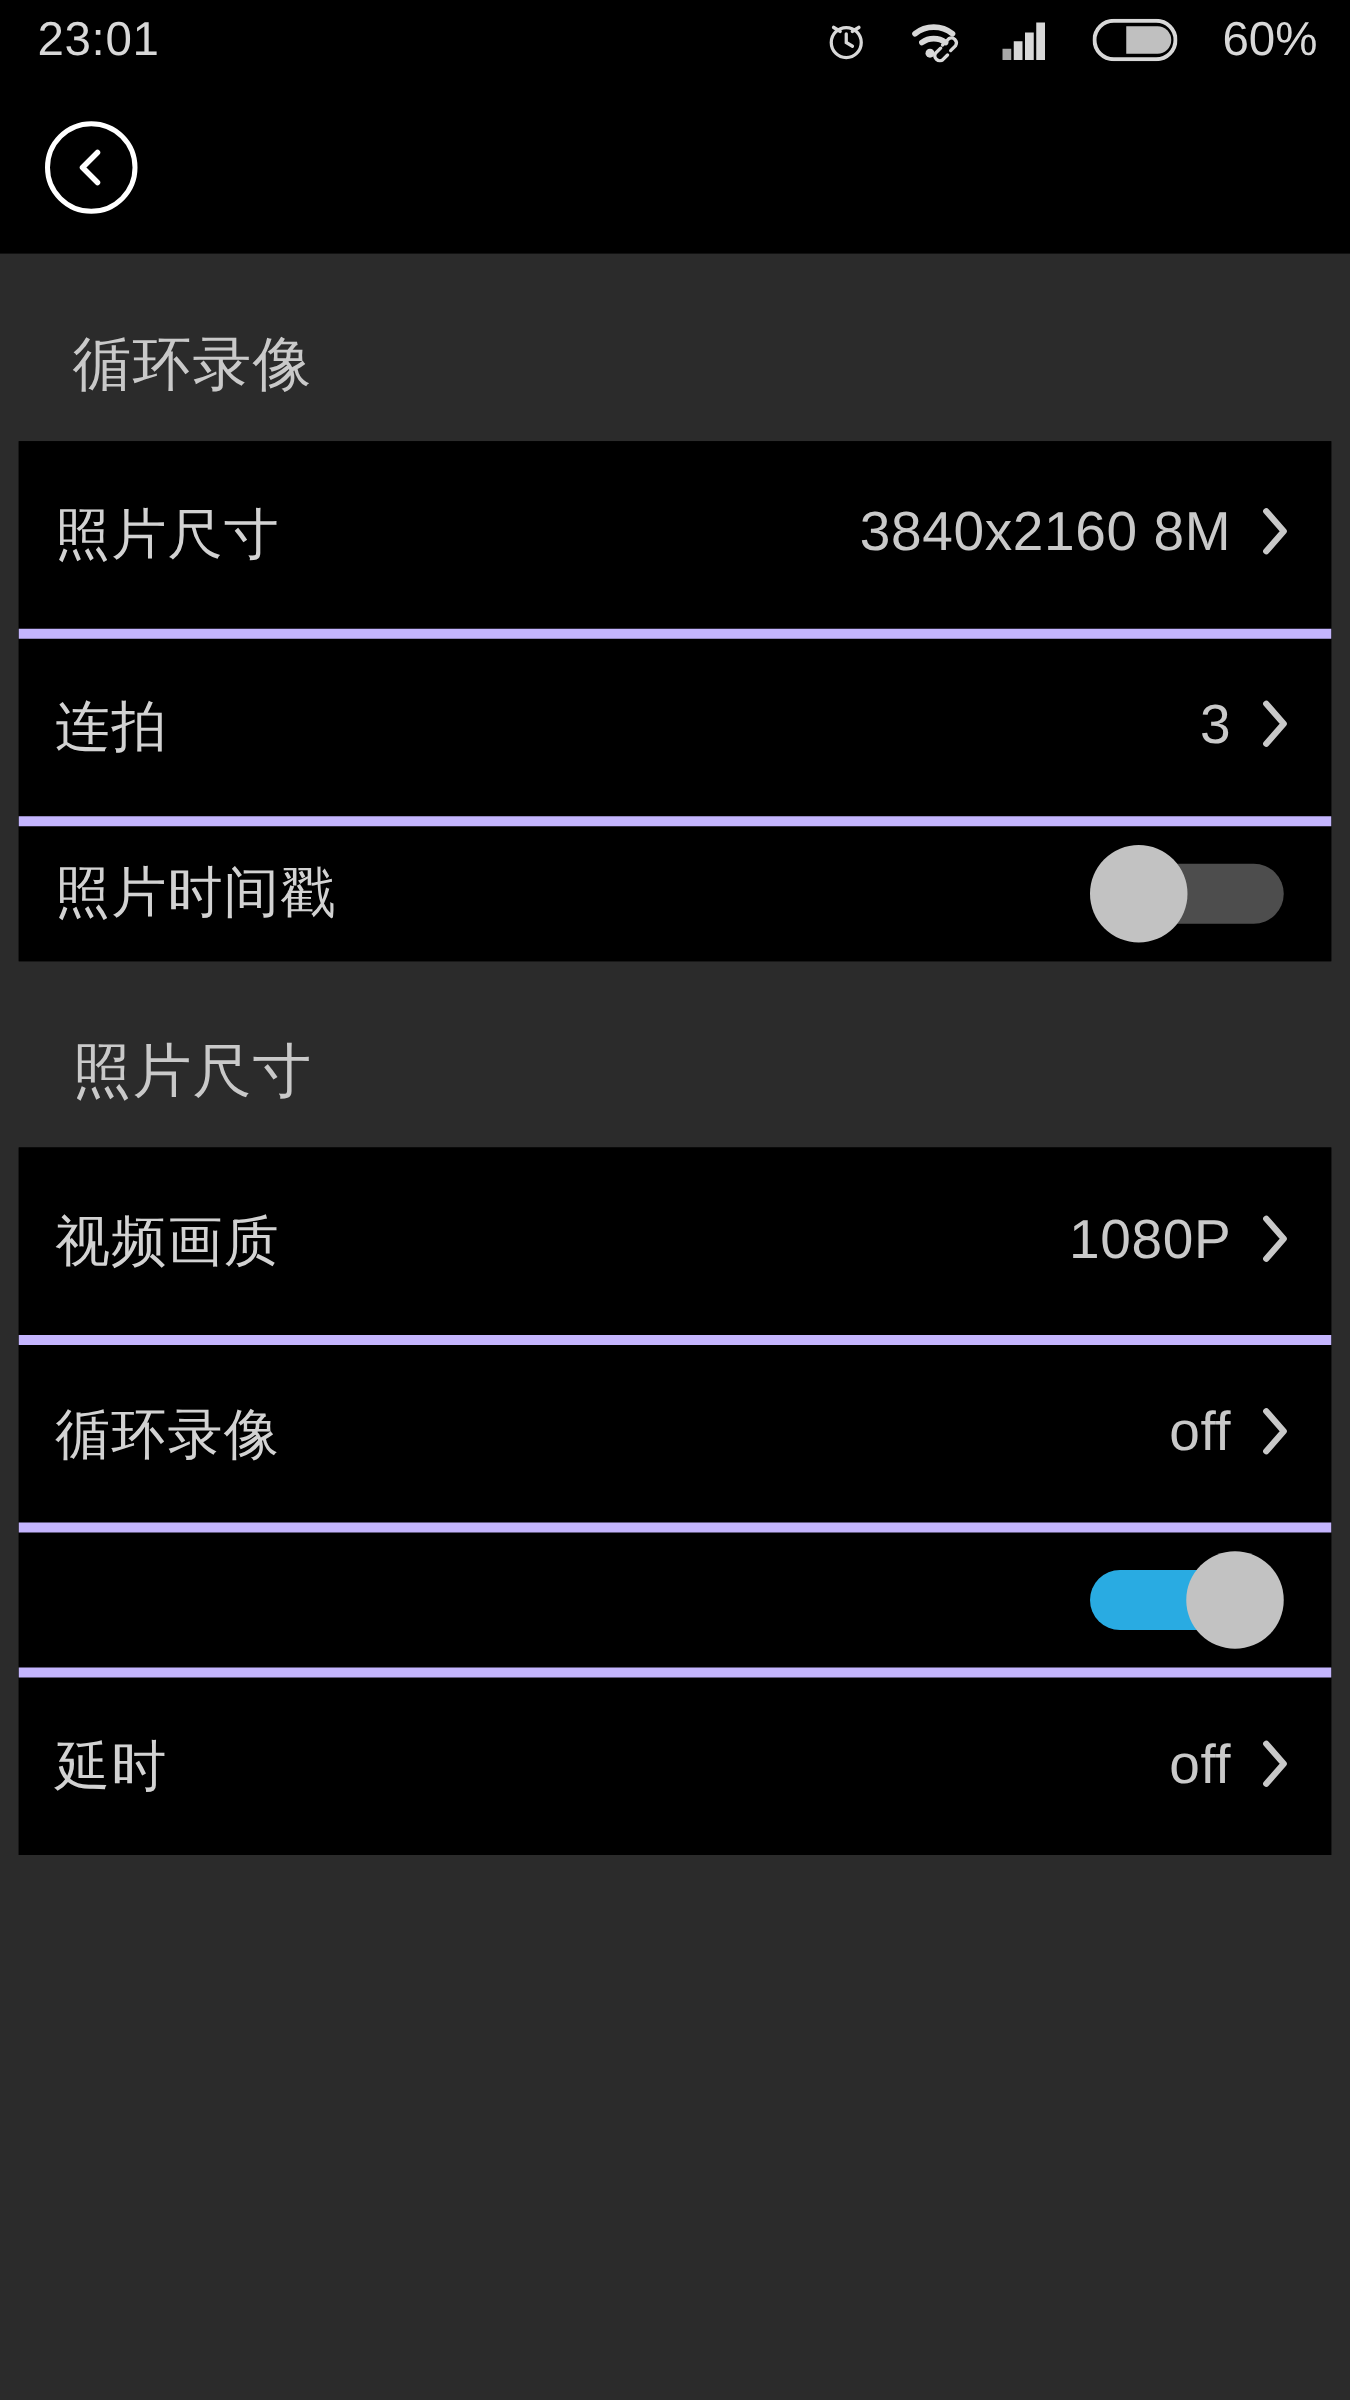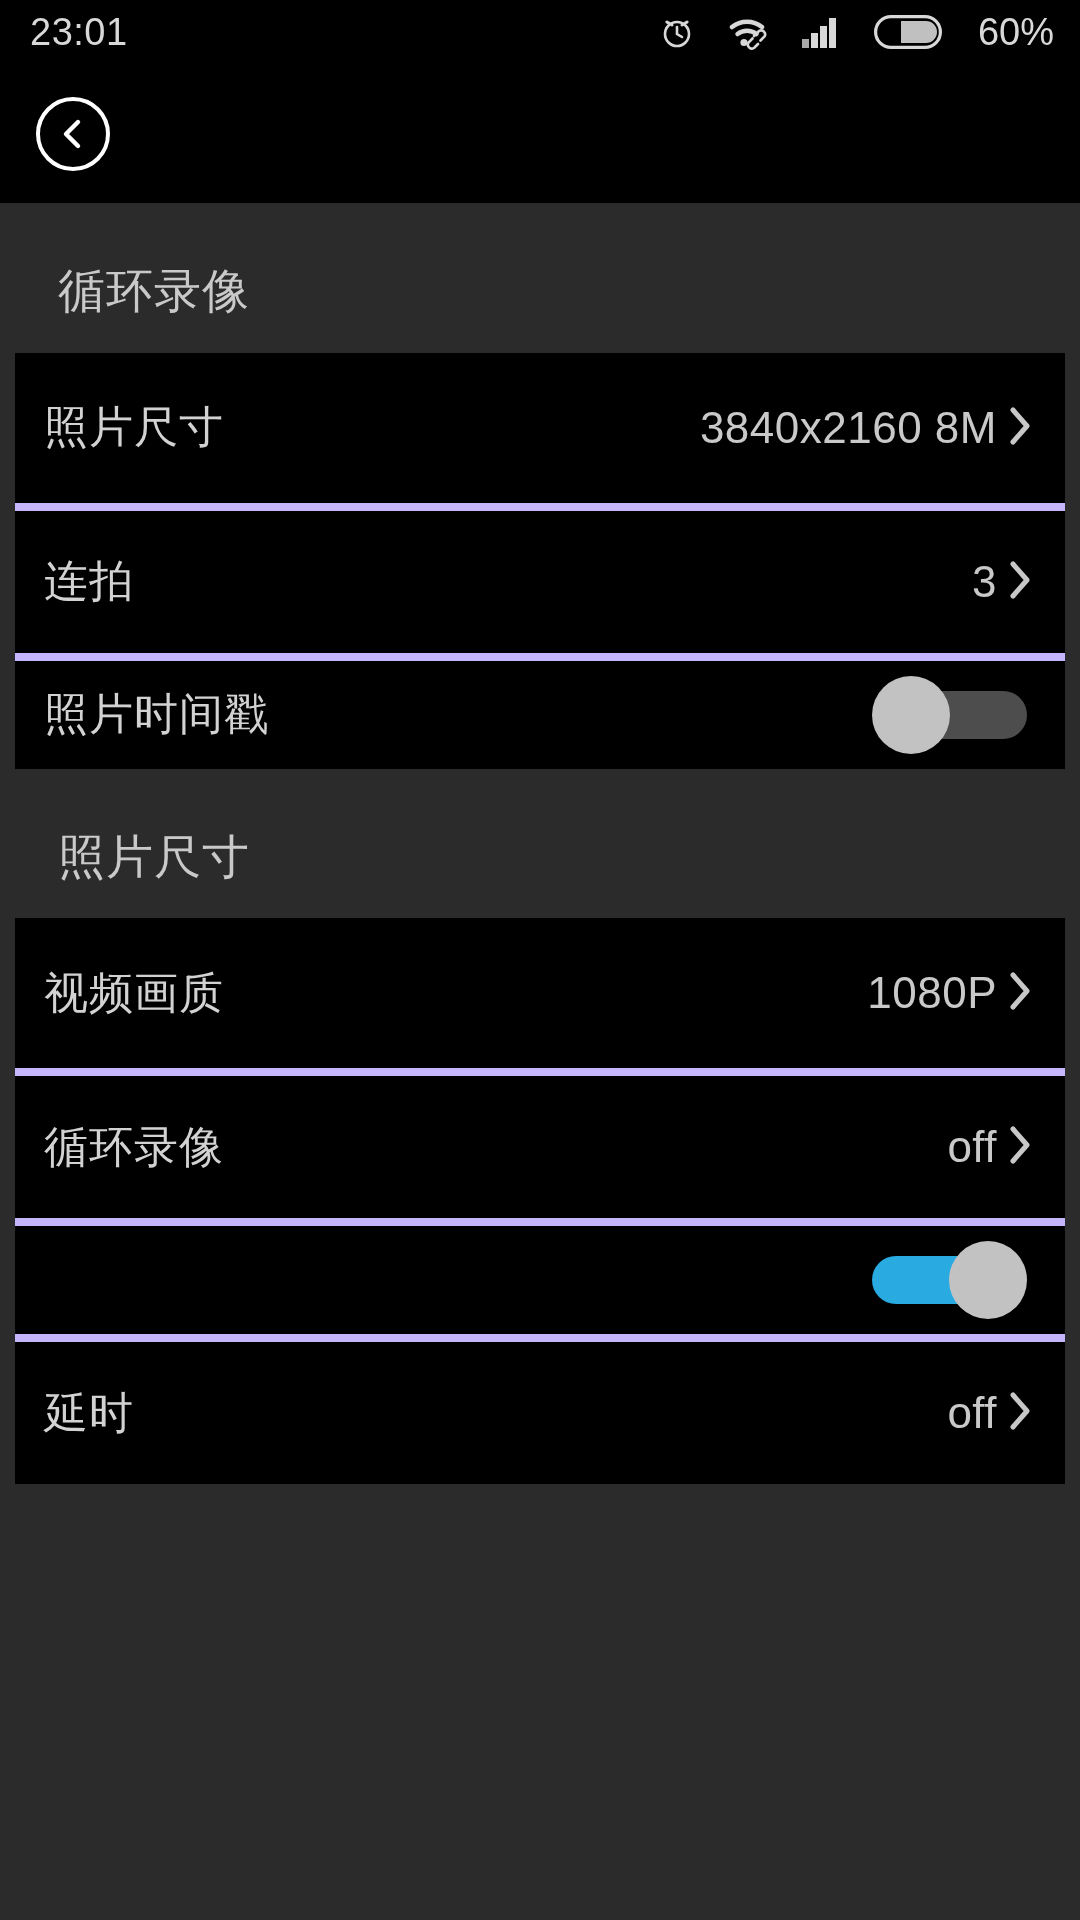--- a/index.html
+++ b/index.html
@@ -90,22 +90,21 @@
   .row.tall { height: 116px; }
   .row-label {
     color: #d2d2d2;
     font-size: 44px;
     letter-spacing: 1px;
     flex: 0 0 auto;
   }
   .row-right {
     margin-left: auto;
     display: flex;
-    align-items: center;
-    gap: 8px;
+    gap: 20px;
   }
   .row-value {
     color: #c9c9c9;
     font-size: 44px;
     letter-spacing: 0.5px;
   }
   .chevron { display: block; }
 
   
   .toggle {

